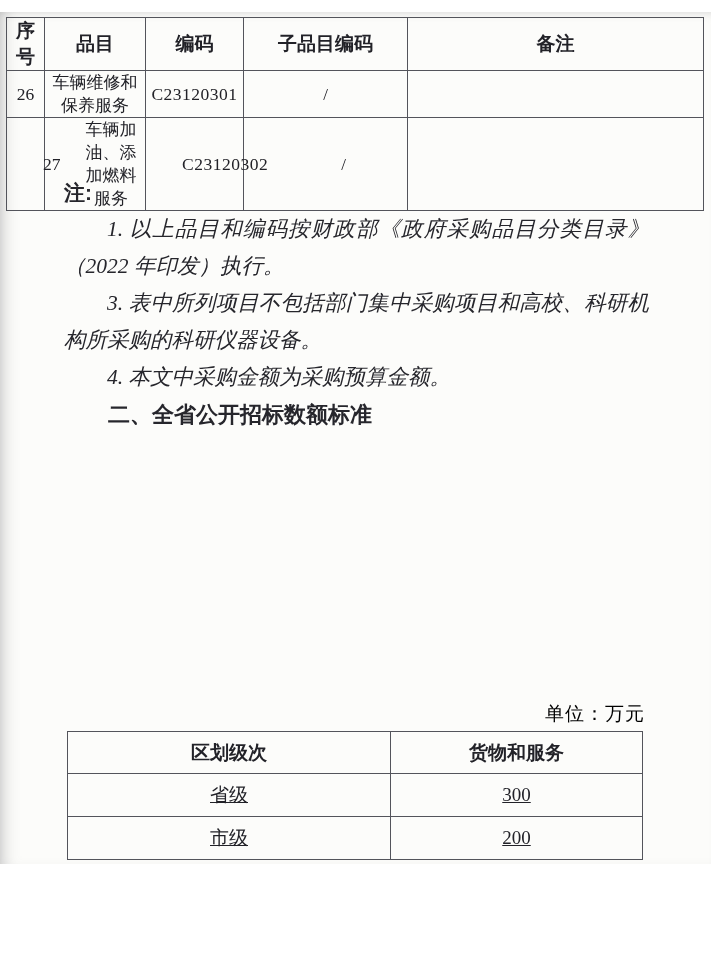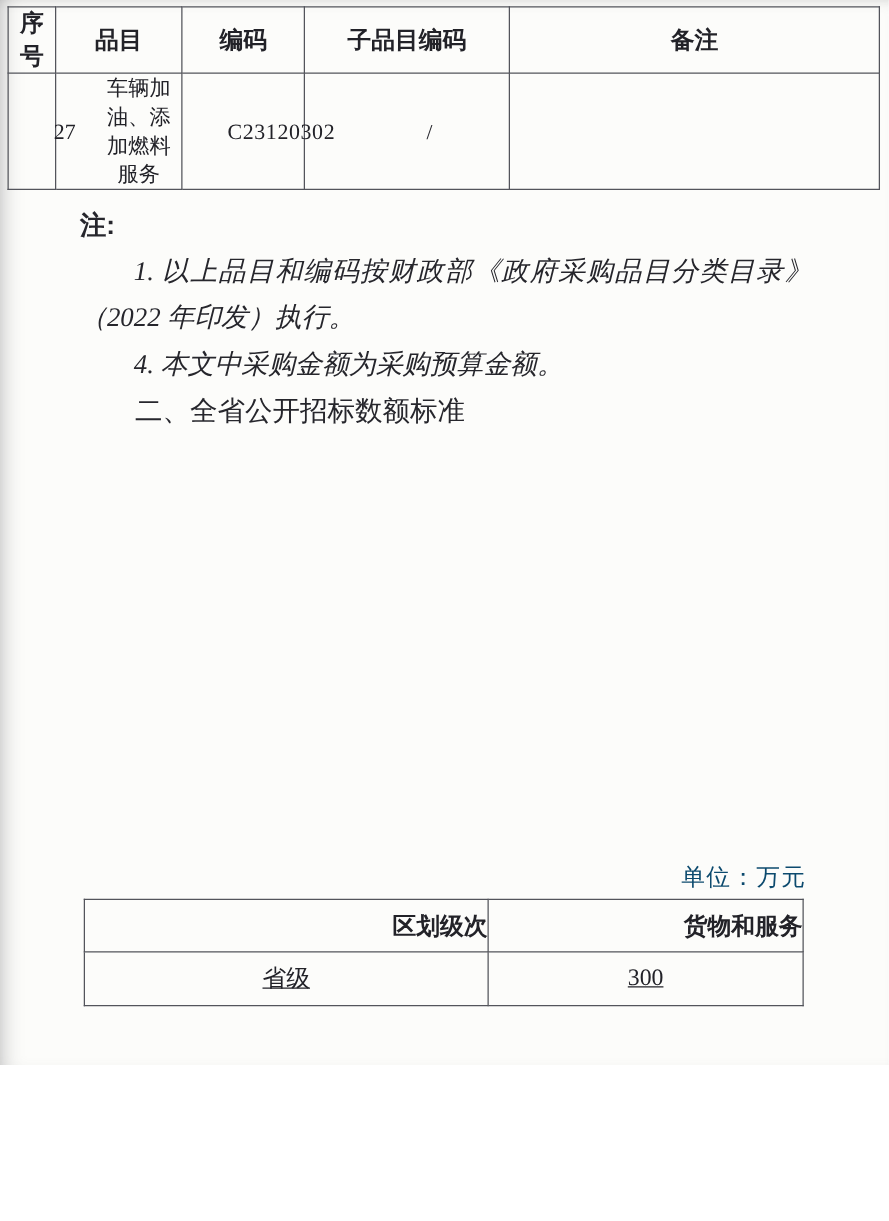--- a/index.html
+++ b/index.html
@@ -1,20 +1,20 @@
 <!DOCTYPE html>
 <html><head>
 <meta charset="utf-8">
 <style>
   * { margin:0; padding:0; box-sizing:border-box; }
   html,body { background:#ffffff; }
   .page {
     position:relative;
     width:711px; height:852px;
-    margin:0 auto;
+    margin:12px auto;
     background:#fcfcfa;
     font-family:"Liberation Serif","DejaVu Serif",serif;
     color:#26262c;
     overflow:hidden;
     box-shadow: inset 14px 0 18px -14px rgba(95,95,100,0.45),
                 inset 0 8px 12px -10px rgba(95,95,100,0.30);
   }
 
   
   table.t1 {
@@ -42,39 +42,39 @@
     font-size:21.5px; line-height:37px; text-align:justify;
     color:#26262c;
   }
   .content .note-label {
     font-family:"Liberation Sans","DejaVu Sans",sans-serif;
     font-weight:700; text-align:left; font-size:21px;
   }
   .content p.para { text-indent:2em;font-style:italic; }
   .content .heading {
     font-family:"Liberation Sans","DejaVu Sans",sans-serif;
-    font-weight:400; font-size:22px; text-indent:2em; text-align:left;
+    font-weight:700; font-size:22px; text-indent:2em; text-align:left;
   }
 
   
   .unit {
     position:absolute; top:689px; right:66px;
-    font-size:19px; color:#0c4a6e; letter-spacing:1px;
+    font-size:19px; color:#000000; letter-spacing:1px;
   }
 
   
   table.t2 {
     position:absolute; left:67px; top:719px; width:575px;
     border-collapse:collapse; table-layout:fixed;
   }
   .t2 th, .t2 td {
     border:1.5px solid #53545b;
     text-align:center; vertical-align:middle; color:#222228;
   }
-  .t2 th { height:42px; font-size:19px; font-weight:700;text-align:right; }
+  .t2 th { height:42px; font-size:19px; font-weight:700; }
   .t2 td { height:43px; font-size:19px;text-decoration:underline; }
 
   
   .page-num {
     position:absolute; top:885px; left:576px;
     font-size:19px; color:#414652; letter-spacing:1px;
   }
 </style>
 </head>
 <body>
@@ -92,33 +92,41 @@
     <thead>
       <tr>
         <th>序号</th>
         <th>品目</th>
         <th>编码</th>
         <th>子品目编码</th>
         <th>备注</th>
       </tr>
     </thead>
     <tbody>
+      <tr class="r1">
+        <td class="num-cell">26</td>
+        <td class="item-cell">车辆维修和保养服务</td>
+        <td class="code-cell">C23120301</td>
+        <td>/</td>
+        <td></td>
+      </tr>
       <tr class="r2">
         <td class="num-cell">27</td>
         <td class="item-cell">车辆加油、添加燃料服务</td>
         <td class="code-cell">C23120302</td>
         <td>/</td>
         <td></td>
       </tr>
     </tbody>
   </table>
 
   <div class="content">
     <p class="note-label">注:</p>
     <p class="para">1. 以上品目和编码按财政部《政府采购品目分类目录》（2022 年印发）执行。</p>
+    <p class="para">3. 表中所列项目不包括部门集中采购项目和高校、科研机构所采购的科研仪器设备。</p>
     <p class="para">4. 本文中采购金额为采购预算金额。</p>
     <p class="heading">二、全省公开招标数额标准</p>
   </div>
 
   <div class="unit">单位：万元</div>
 
   <table class="t2">
     <colgroup>
       <col style="width:323px">
         <col style="width:252px">
@@ -127,18 +135,22 @@
       <tr>
         <th>区划级次</th>
         <th>货物和服务</th>
       </tr>
     </thead>
     <tbody>
       <tr>
         <td>省级</td>
         <td>300</td>
       </tr>
+      <tr>
+        <td>市级</td>
+        <td>200</td>
+      </tr>
     </tbody>
   </table>
 
   <div class="page-num">—7—</div>
 
 </div>
 
 </body></html>

